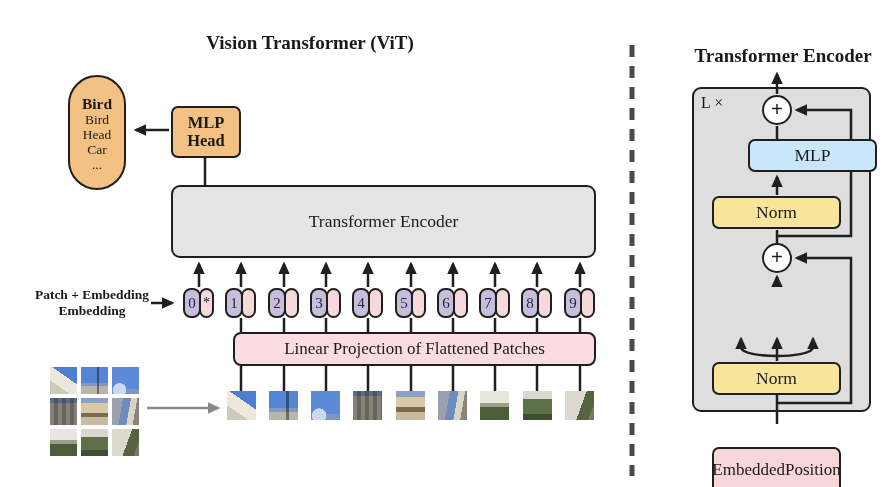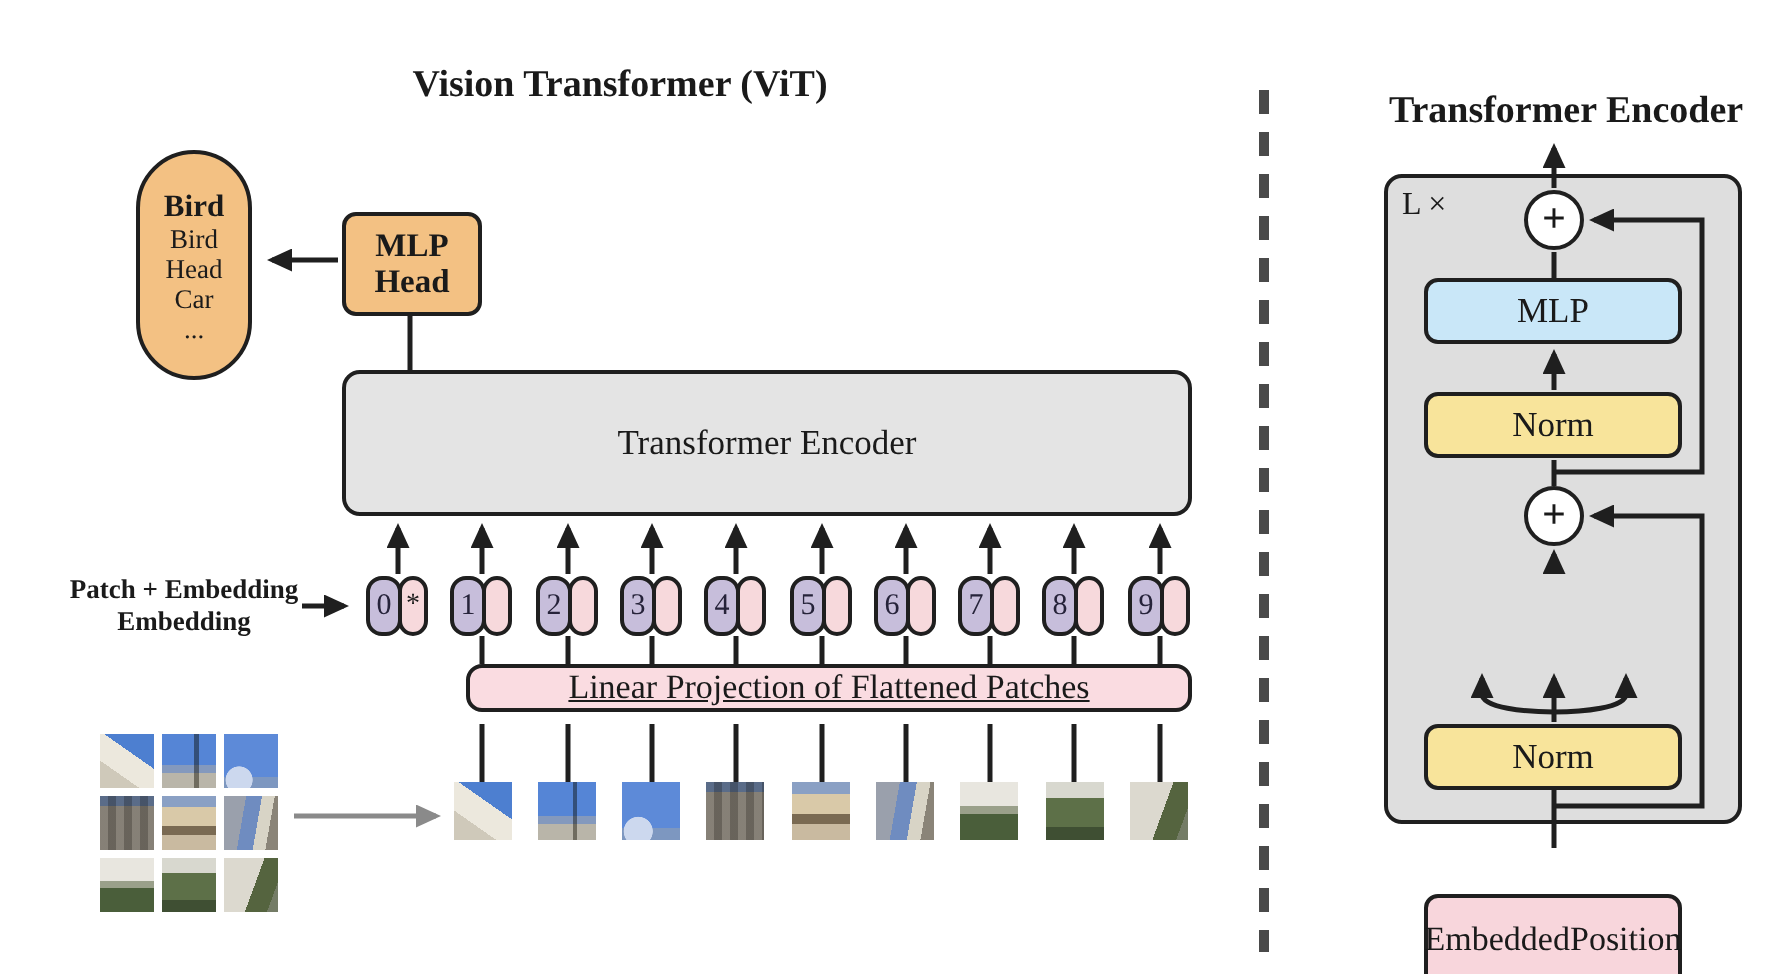--- a/index.html
+++ b/index.html
@@ -32,22 +32,22 @@
   .note{left:36px;top:323px;width:118px;text-align:center;font-size:11.5px;line-height:1.25;z-index:3;}
   .note .mono{font-family:"Liberation Mono","DejaVu Sans Mono",monospace;font-size:10px;}
   .note .rest{margin-left:3px;}
   .token{position:absolute;top:288px;height:30px;display:flex;z-index:3;}
   .tok-num{width:18px;height:30px;background:var(--token-purple,#c7bedb);
     border:2px solid var(--line-dark,#1f1f1f);border-radius:8px;display:flex;align-items:center;
     justify-content:center;font-size:15px;color:#26233a;box-sizing:border-box;z-index:2;}
   .tok-emb{width:15px;height:30px;margin-left:-2px;background:var(--token-pink,#f7d9dc);
     border:2px solid var(--line-dark,#1f1f1f);border-radius:8px;box-sizing:border-box;z-index:1;
     display:flex;align-items:center;justify-content:center;font-size:14px;}
-  .lp-box{left:233px;top:332px;width:363px;height:24px;background:var(--projection-pink,#fadce1);
-    border-radius:8px;font-size:17px;text-decoration:underline;}
+  .lp-box{left:233px;top:332px;width:363px;height:34px;background:var(--projection-pink,#fadce1);
+    border-radius:8px;font-size:17px;}
   .patch{position:absolute;top:391px;width:29px;height:29px;z-index:3;}
   .grid{left:50px;top:367px;width:90px;height:89px;display:grid;
     grid-template-columns:repeat(3,27px);grid-template-rows:repeat(3,27px);gap:4px;z-index:3;}
   .cell{width:27px;height:27px;}
   
   .g1{background:linear-gradient(215deg,#4d7fd0 0 38%,#ece8dd 38% 70%,#cfc9ba 70%);}
   .g2{background:linear-gradient(180deg,#5585d6 0 58%,#8499bd 58% 72%,#b9b5a9 72%),
       linear-gradient(90deg,transparent 0 60%,#9a9890 60% 68%,transparent 68%);background-blend-mode:multiply;}
   .g3{background:radial-gradient(circle at 28% 85%,#ccd8ee 0 22%,rgba(0,0,0,0) 23%),
       linear-gradient(180deg,#5d8ad8 0 80%,#7d97c0 80%);}
@@ -59,21 +59,21 @@
   .g8{background:linear-gradient(180deg,#d8d8cf 0 28%,#5d7048 28% 78%,#3f4f33 78%);}
   .g9{background:linear-gradient(110deg,#dcd9cf 0 55%,#55643f 55% 85%,#747c66 85%);}
   
   .rt-container{left:692px;top:87px;width:179px;height:325px;background:var(--container-gray,#dedede);
     border:2.5px solid var(--line-dark,#1f1f1f);border-radius:9px;z-index:1;}
   .repeat-label{left:701px;top:94px;font-size:16px;z-index:3;}
   .plus-circle{width:30px;height:30px;border-radius:50%;background:#fff;
     border:2.5px solid var(--line-dark,#1f1f1f);display:flex;align-items:center;justify-content:center;
     font-size:21px;font-weight:bold;line-height:1;z-index:3;padding-bottom:2px;}
   .rt-box{left:712px;width:129px;height:33px;font-size:17.5px;}
-  .mlp-blue{top:139px;background:var(--mlp-blue,#c9e7f8);}
+  .mlp-blue{top:139px;background:var(--mlp-blue,#c9e7f8);margin-left:36px;}
   .norm-top{top:196px;background:var(--norm-yellow,#f8e49b);}
   .mha{top:285px;height:49px;background:var(--attention-green,#b7e2ae);
     font-size:16.5px;line-height:1.25;flex-direction:column;}
   .norm-bottom{top:362px;background:var(--norm-yellow,#f8e49b);}
   .embedded{top:447px;height:47px;background:var(--embedded-pink,#f8d6dc);
     font-size:17px;line-height:1.18;flex-direction:row;}
   svg.wires{position:absolute;left:0;top:0;z-index:2;}
 </style>
 </head>
 <body>

